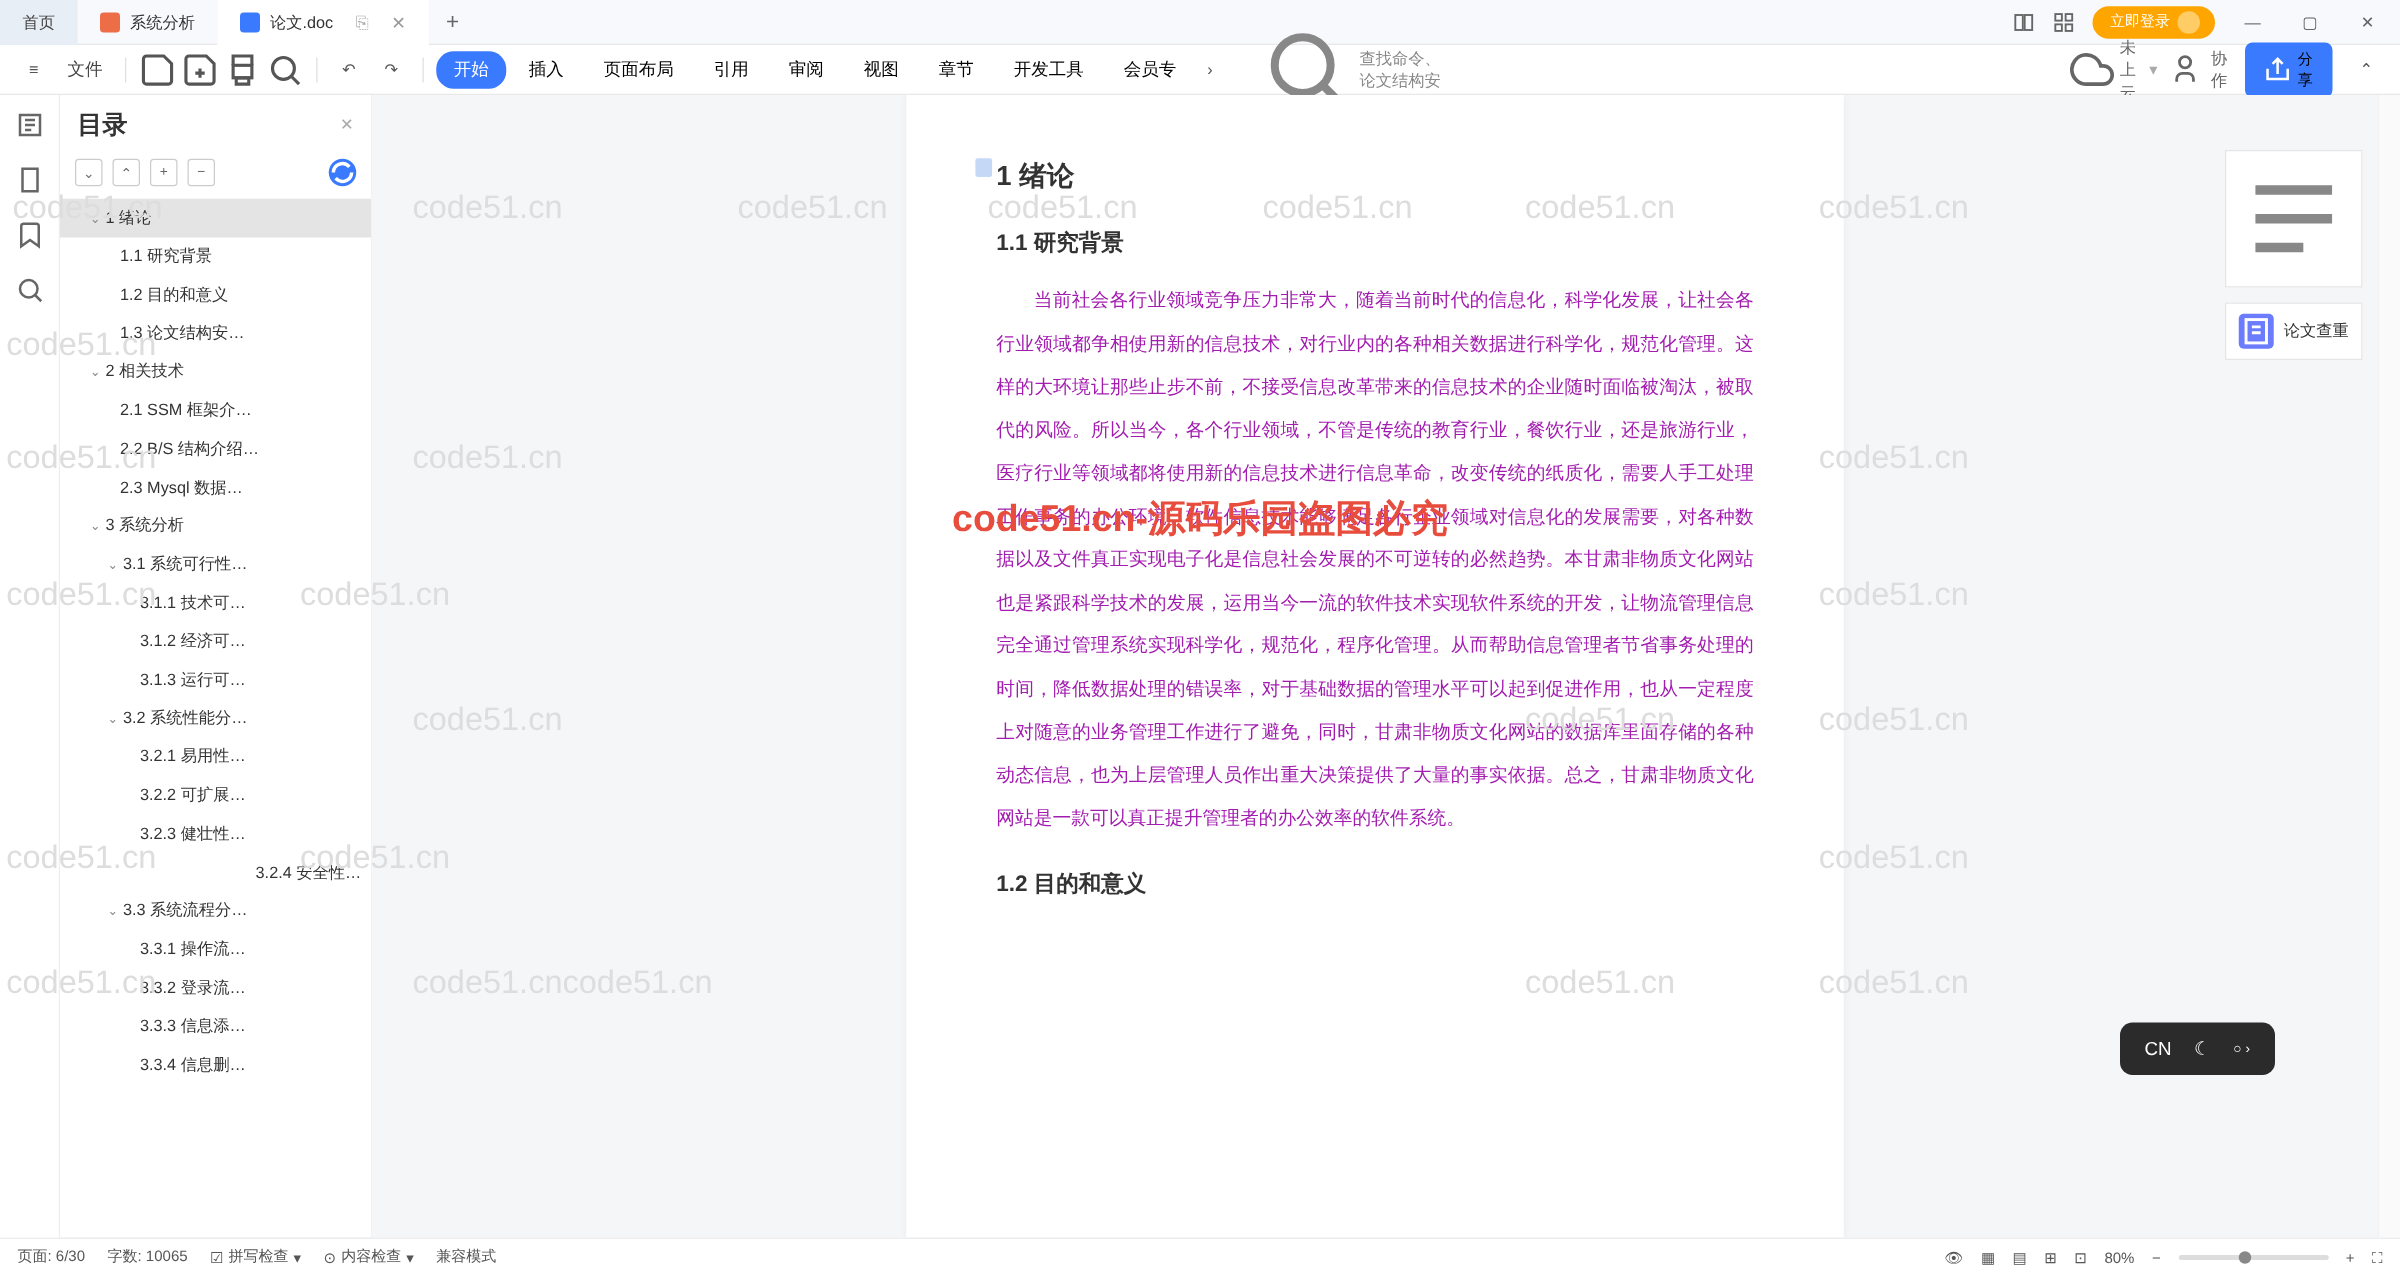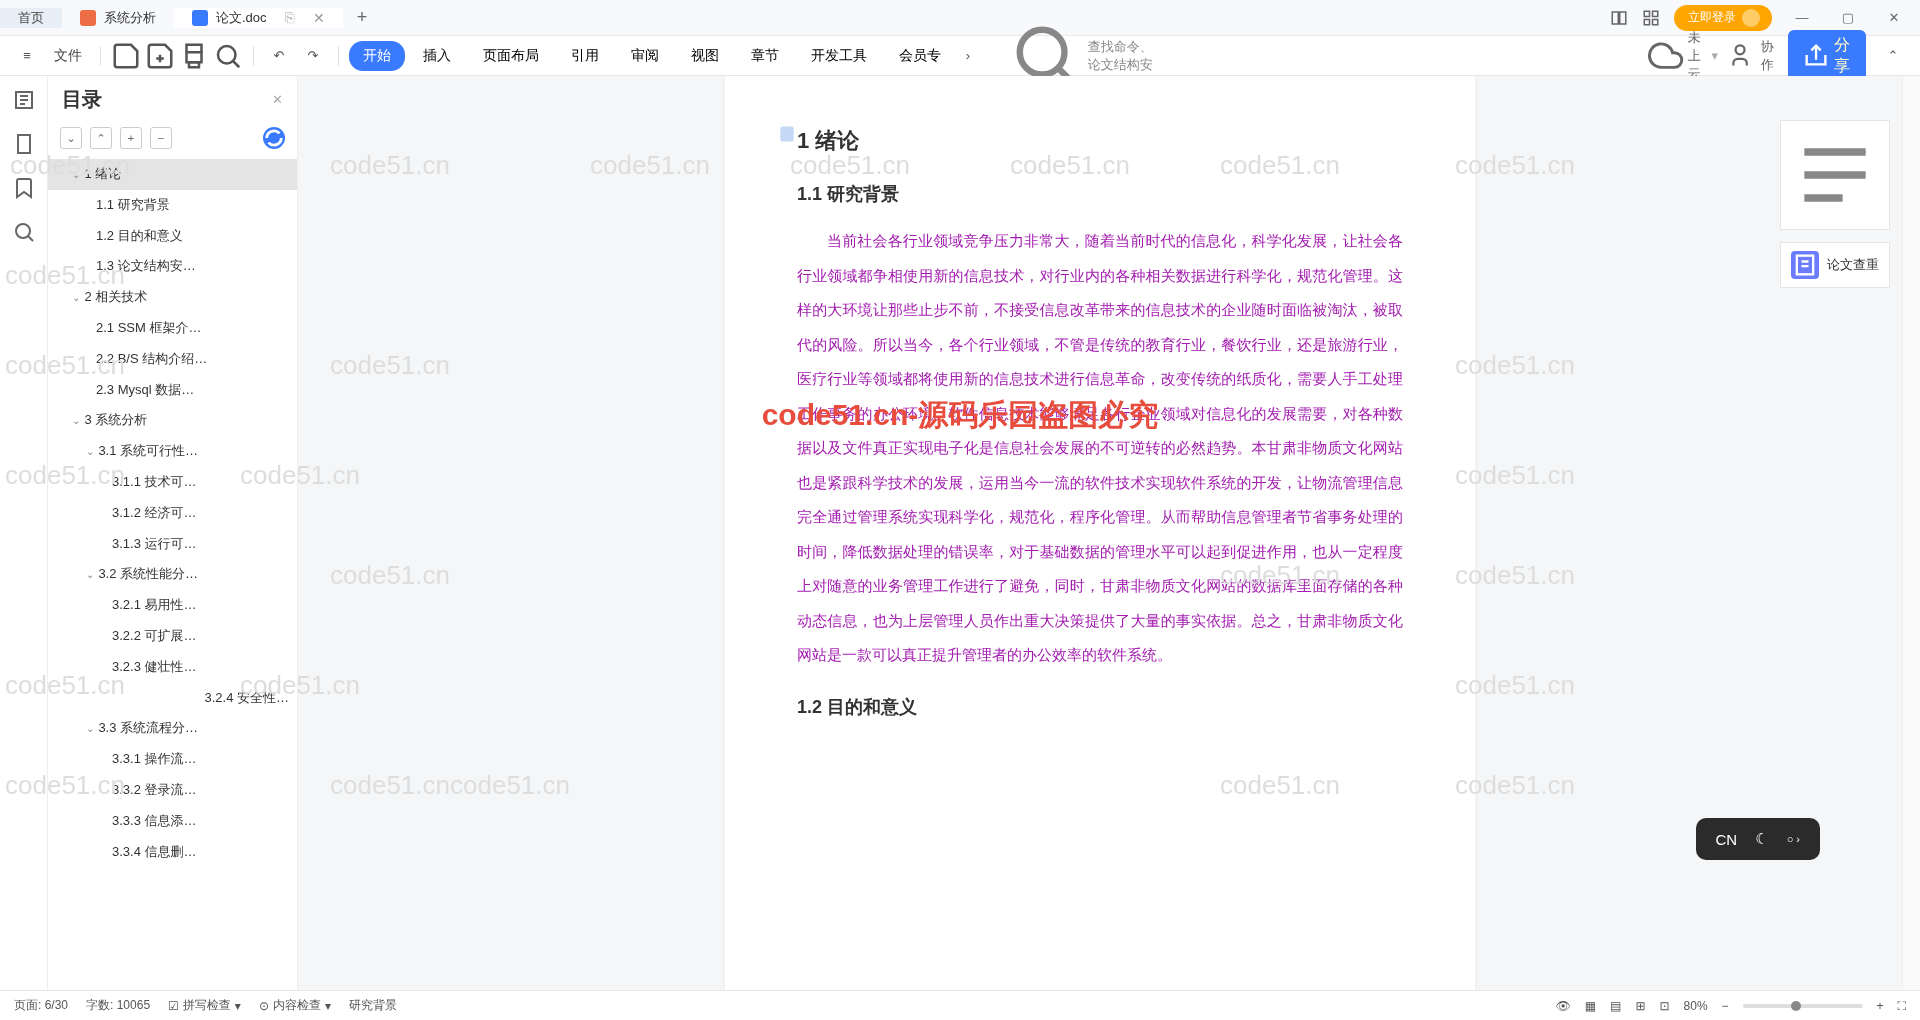--- a/index.html
+++ b/index.html
@@ -1,39 +1,39 @@
 <!DOCTYPE html>
 <html><head>
 <meta charset="utf-8">
 <style>
 *{box-sizing:border-box;margin:0;padding:0;font-family:"Microsoft YaHei","PingFang SC",sans-serif}
 body{width:1920px;height:1020px;background:#fff;overflow:hidden;position:relative;font-size:13px;color:#333}
 .titlebar{height:36px;background:#f7f9fc;display:flex;align-items:center;border-bottom:1px solid #e8e8e8}
-.tab{height:20px;padding:0 18px;display:flex;align-items:center;gap:8px;font-size:13px;position:relative;cursor:pointer}
+.tab{height:36px;padding:0 18px;display:flex;align-items:center;gap:8px;font-size:13px;position:relative;cursor:pointer}
 .tab.home{background:#e8eef5;color:#444}
 .tab.active{background:#fff}
 .tab-icon{width:16px;height:16px;border-radius:3px}
 .tab .close{margin-left:10px;color:#999;font-size:14px}
 .tab .pin{margin-left:10px;color:#aaa}
 .tab-add{padding:0 14px;color:#666;font-size:18px;cursor:pointer}
 .titlebar-right{margin-left:auto;display:flex;align-items:center;gap:14px;padding-right:10px}
 .tb-icon{width:18px;height:18px;color:#666;cursor:pointer;display:flex;align-items:center;justify-content:center}
 .login-btn{background:#ffa500;color:#fff;border-radius:14px;padding:4px 12px 4px 14px;font-size:12px;display:flex;align-items:center;gap:6px;cursor:pointer}
 .login-btn .avatar{width:18px;height:18px;border-radius:50%;background:#ffcc66}
 .win-btn{width:32px;height:32px;display:flex;align-items:center;justify-content:center;color:#666;cursor:pointer}
 .ribbon{height:40px;display:flex;align-items:center;padding:0 12px;border-bottom:1px solid #e8e8e8;gap:4px}
 .rb-icon{width:30px;height:30px;display:flex;align-items:center;justify-content:center;color:#555;cursor:pointer;border-radius:4px}
 .rb-sep{width:1px;height:20px;background:#e0e0e0;margin:0 6px}
 .rb-label{padding:4px 8px;font-size:14px;color:#444;cursor:pointer}
 .rb-tab{padding:6px 14px;font-size:14px;color:#000000;cursor:pointer}
 .rb-tab.active{background:#3a7afe;color:#fff;border-radius:14px}
 .rb-search{margin-left:20px;display:flex;align-items:center;gap:4px;color:#888;font-size:13px}
 .ribbon-right{margin-left:auto;display:flex;align-items:center;gap:12px}
 .cloud{display:flex;align-items:center;gap:4px;color:#666;font-size:13px;cursor:pointer}
-.share-btn{background:#3a7afe;color:#fef9c3;border-radius:6px;padding:5px 14px;font-size:16px;display:flex;align-items:center;gap:4px;cursor:pointer}
+.share-btn{background:#3a7afe;color:#000000;border-radius:6px;padding:5px 14px;font-size:12px;display:flex;align-items:center;gap:4px;cursor:pointer}
 .body-area{display:flex;height:calc(100% - 36px - 40px - 30px)}
 .leftbar{width:48px;background:#fff;border-right:1px solid #eee;display:flex;flex-direction:column;align-items:center;padding-top:12px;gap:20px}
 .lb-icon{width:24px;height:24px;color:#666;cursor:pointer;display:flex;align-items:center;justify-content:center}
 .toc-panel{width:250px;border-right:1px solid #eee;display:flex;flex-direction:column;overflow:hidden}
 .toc-header{padding:10px 14px;display:flex;align-items:center}
 .toc-title{font-size:20px;font-weight:600;color:#333}
 .toc-close{margin-left:auto;color:#aaa;cursor:pointer}
 .toc-tools{padding:4px 12px 8px;display:flex;gap:8px;align-items:center}
 .toc-tool{width:22px;height:22px;border:1px solid #ccc;border-radius:3px;display:flex;align-items:center;justify-content:center;font-size:11px;color:#666;cursor:pointer}
 .toc-sync{margin-left:auto;width:22px;height:22px;background:#3a7afe;border-radius:50%;display:flex;align-items:center;justify-content:center}
@@ -312,21 +312,21 @@
   <span>CN</span>
   <span>☾</span>
   <span style="font-size:11px">○ ›</span>
 </div>
 
 <div class="statusbar">
   <span class="sb-item">页面: 6/30</span>
   <span class="sb-item">字数: 10065</span>
   <span class="sb-item">☑ <span>拼写检查</span> ▾</span>
   <span class="sb-item">⊙ <span>内容检查</span> ▾</span>
-  <span class="sb-item">研究背景</span>
+  <span class="sb-item">兼容模式</span>
   <div class="sb-right">
     <span class="sb-item">👁</span>
     <span class="sb-item">▦</span>
     <span class="sb-item">▤</span>
     <span class="sb-item">⊞</span>
     <span class="sb-item">⊡</span>
     <span class="sb-item">80%</span>
     <span class="sb-item">−</span>
     <div class="zoom-slider">
         <div class="zoom-thumb"></div>

